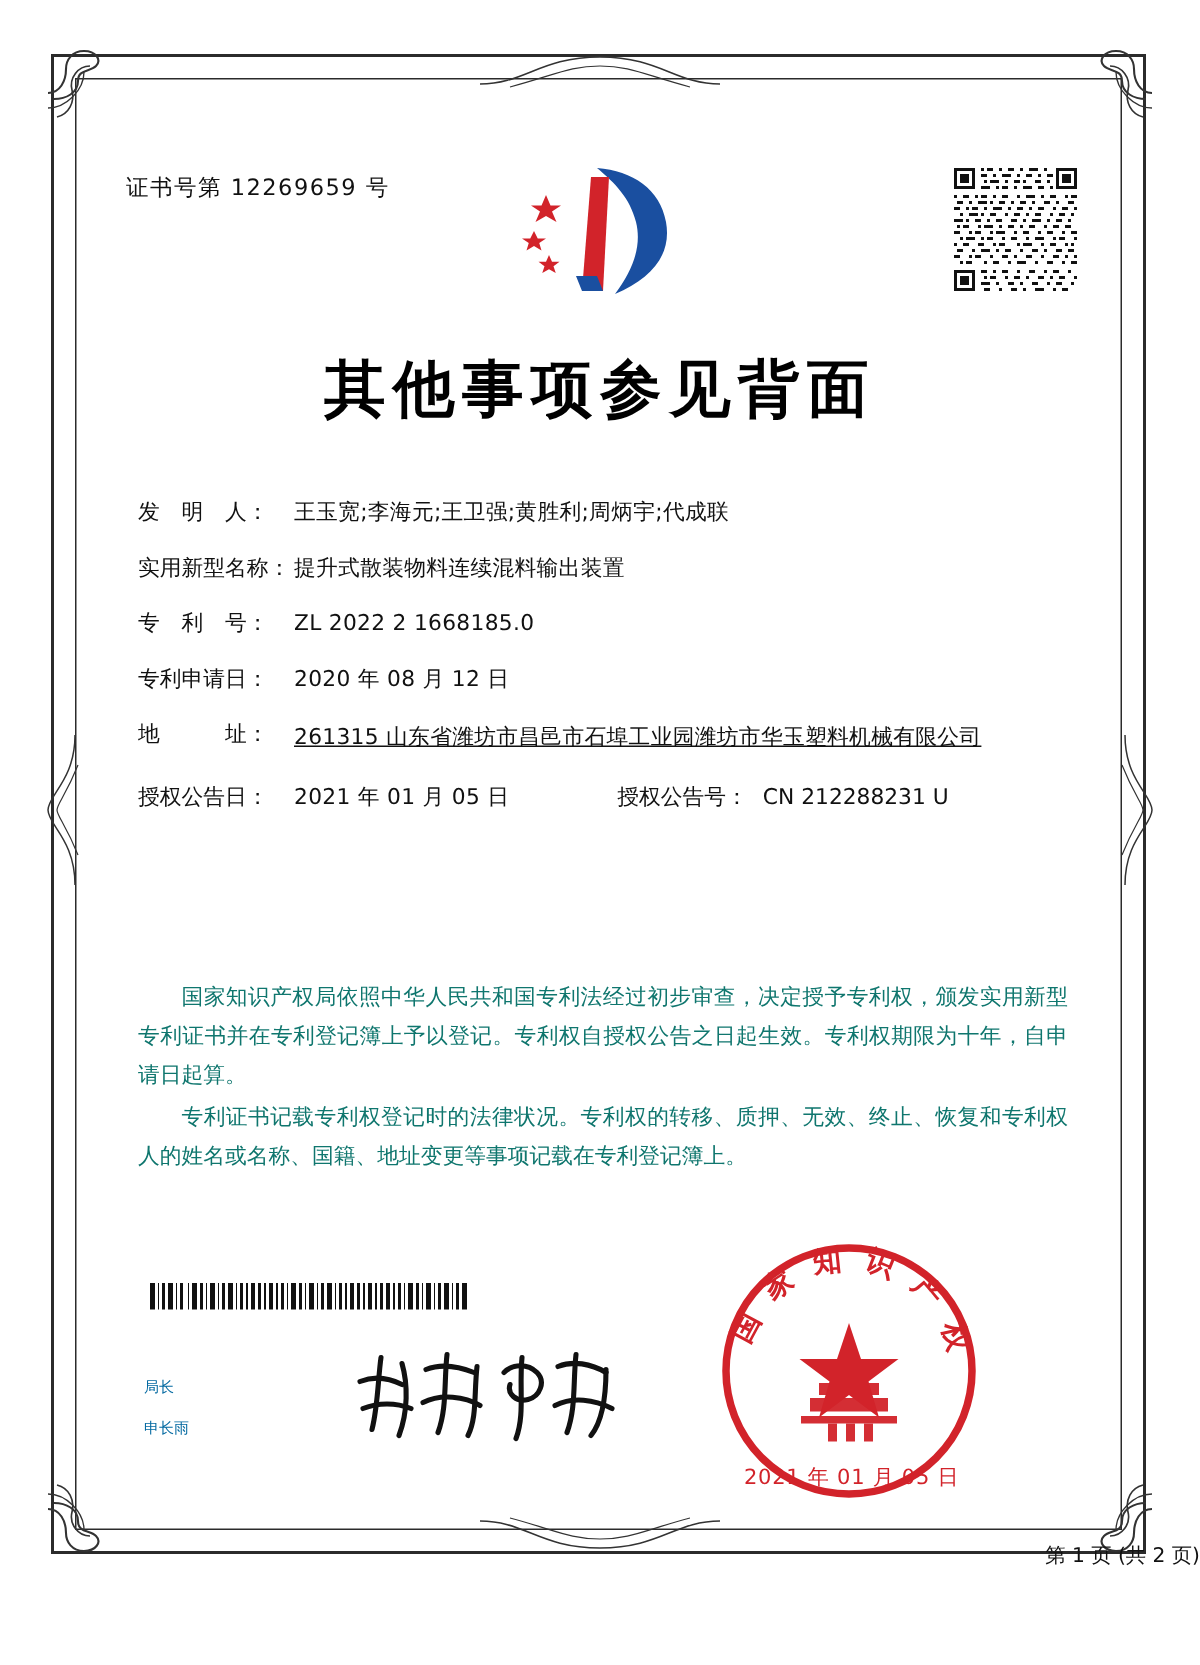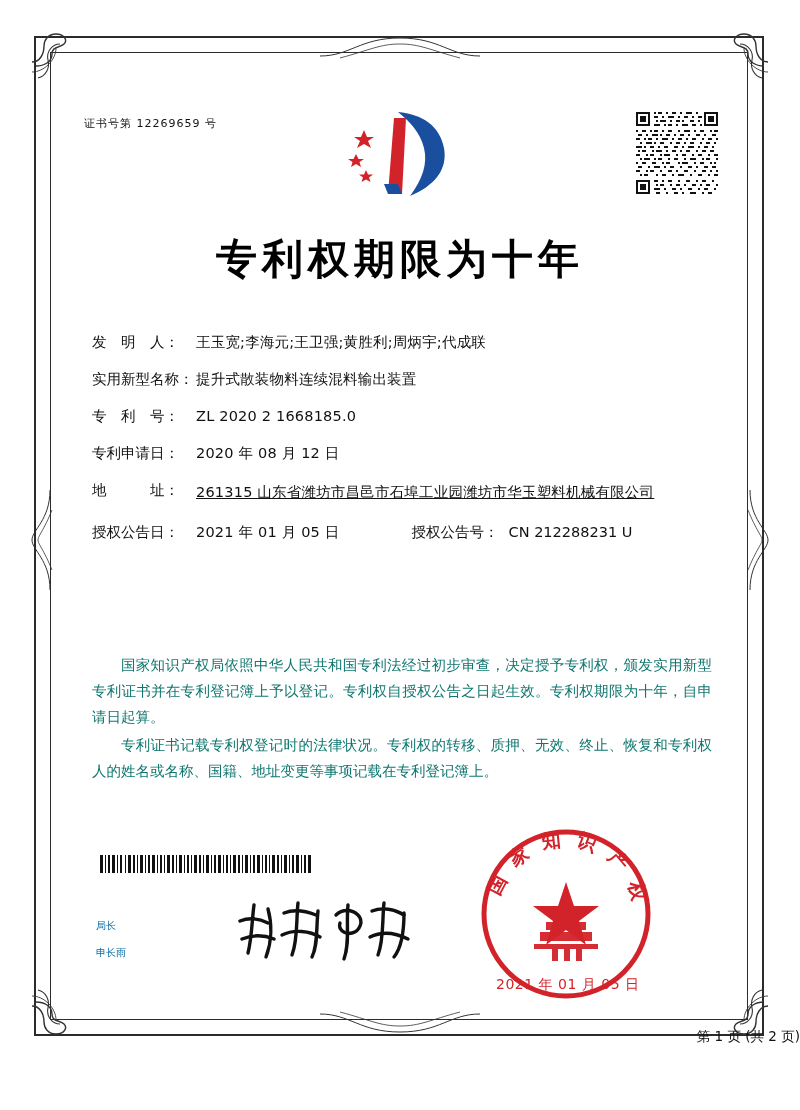--- a/index.html
+++ b/index.html
@@ -54,21 +54,21 @@
   }
   .edge-top    { left: 300px; top: 30px;  width: 200px; height: 34px; }
   .edge-bottom { left: 300px; top: 1006px;width: 200px; height: 34px; transform: scaleY(-1); }
   .edge-left   { left: 24px;  top: 470px; width: 34px;  height: 140px; }
   .edge-right  { left: 742px; top: 470px; width: 34px;  height: 140px; transform: scaleX(-1); }
 
   
   .cert-no {
     position: absolute;
     left: 84px; top: 116px;
-    font-size: 11px;
+    font-size: 15px;
     letter-spacing: 1px;
     color: #111;
     white-space: nowrap;
   }
   .logo {
     position: absolute;
     left: 344px; top: 108px;
     width: 110px; height: 92px;
   }
   .qr {
@@ -468,37 +468,37 @@
           <rect x="15" y="40" width="1" height="1"></rect>
           <rect x="19" y="40" width="2" height="1"></rect>
           <rect x="23" y="40" width="1" height="1"></rect>
           <rect x="27" y="40" width="3" height="1"></rect>
           <rect x="33" y="40" width="1" height="1"></rect>
           <rect x="36" y="40" width="2" height="1"></rect>
       </g>
     </svg>
   </div>
 
-  <div class="title">专利权期限为十年</div>
+  <div class="title">其他事项参见背面</div>
 
   <div class="fields">
 
     <div class="field">
       <span class="lbl">发　明　人：</span>
       <span class="val">王玉宽;李海元;王卫强;黄胜利;周炳宇;代成联</span>
     </div>
 
     <div class="field">
       <span class="lbl">实用新型名称：</span>
       <span class="val">提升式散装物料连续混料输出装置</span>
     </div>
 
     <div class="field">
       <span class="lbl">专　利　号：</span>
-      <span class="val">ZL 2020 2 1668185.0</span>
+      <span class="val">ZL 2022 2 1668185.0</span>
     </div>
 
     <div class="field">
       <span class="lbl">专利申请日：</span>
       <span class="val">2020 年 08 月 12 日</span>
     </div>
 
 
     <div class="field">
       <span class="lbl">地　　　址：</span>

